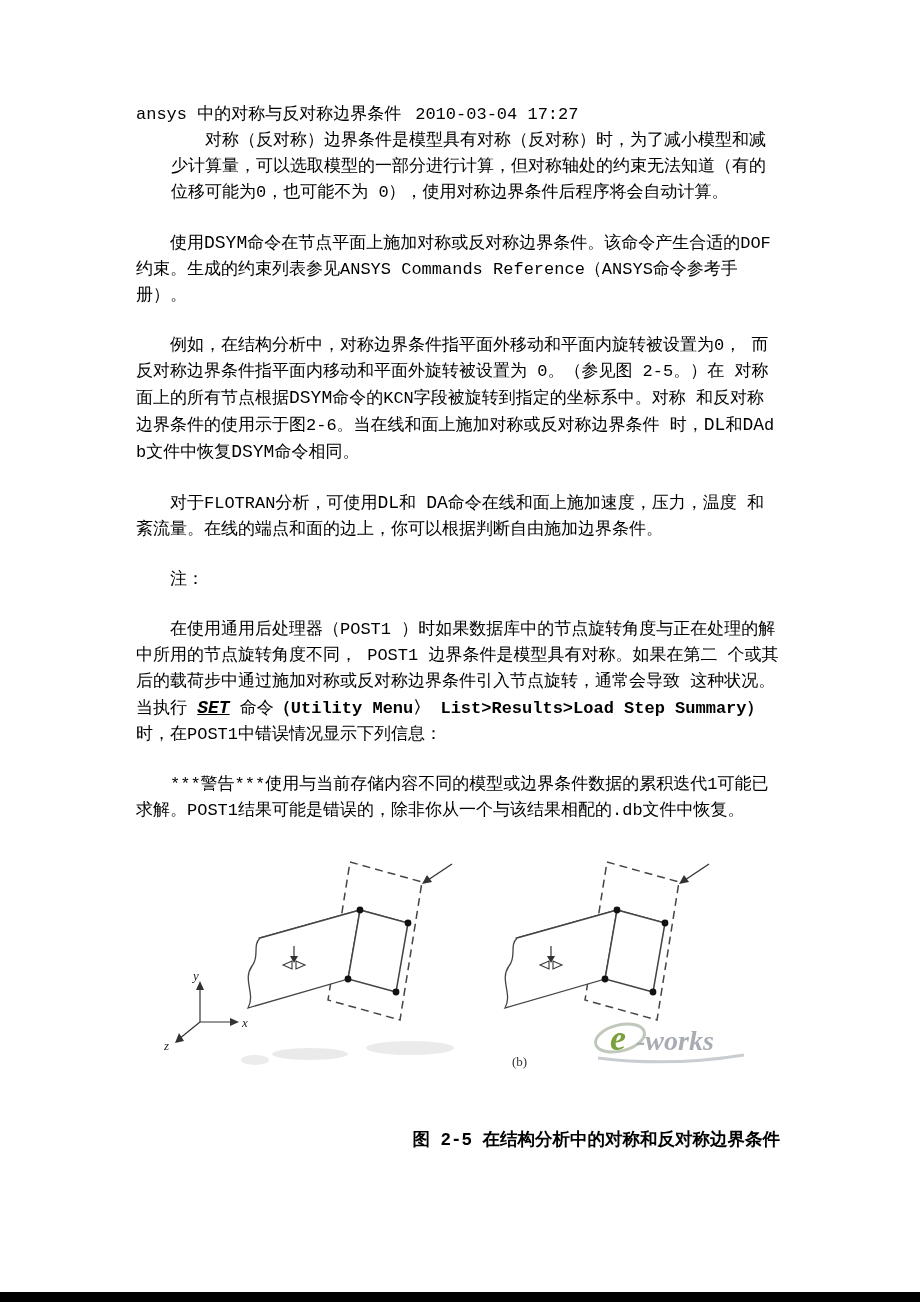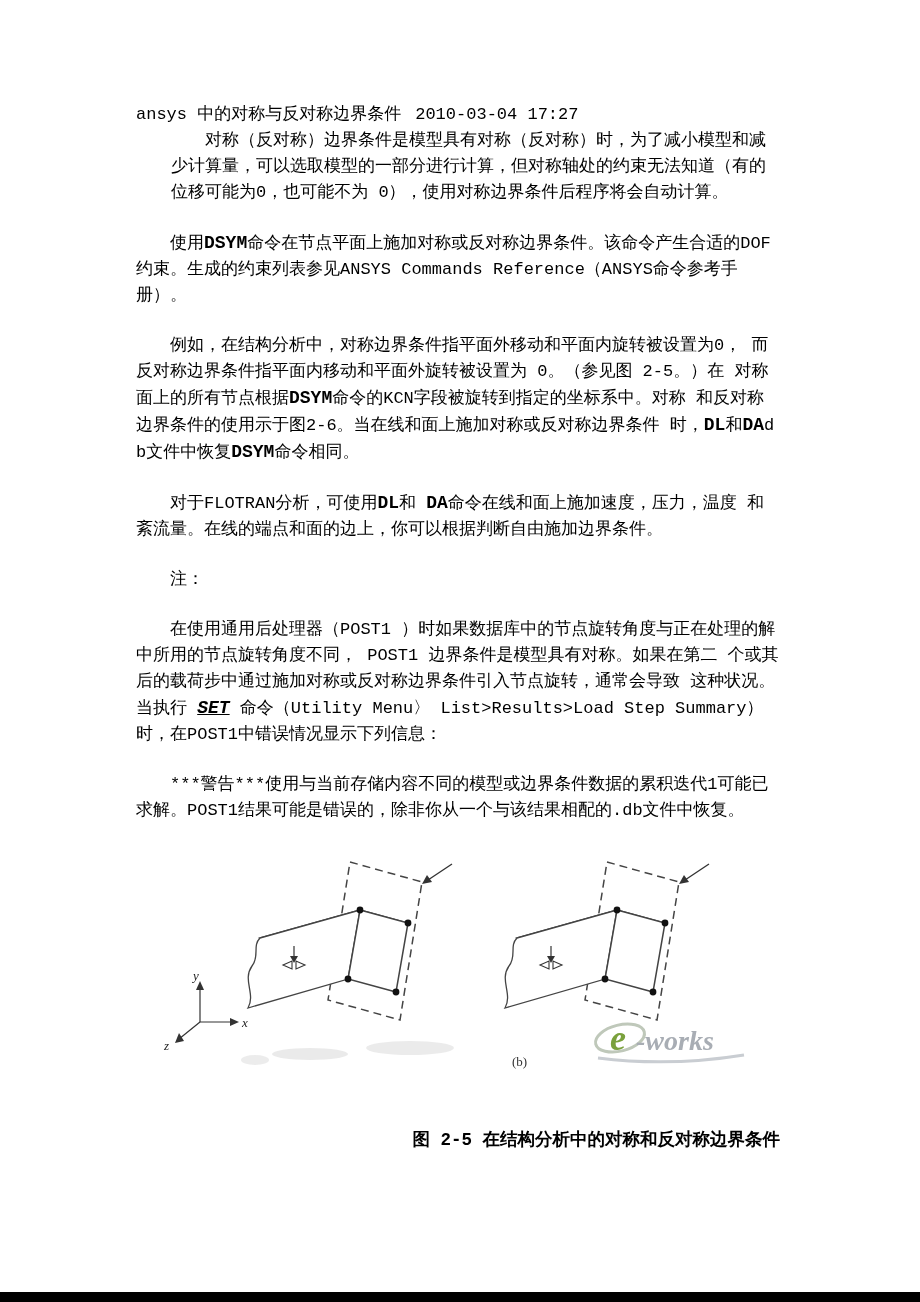--- a/index.html
+++ b/index.html
@@ -9,22 +9,22 @@
     color:#000;
   }
   .page { width:644px; padding:102px 140px 0 136px; }
   .title-line { font-size:17px; line-height:26px; text-indent:0; margin:0; }
   .title-line .date { margin-left:14px; }
   p.para {
     font-size:17px; line-height:26px; margin:24px 0 0 0;
     text-indent:2em; word-break:break-all;
   }
   p.para.first { margin-top:0;margin-left:35px; }
-  b.cmd { font-weight:bold; font-size:18px; }
-  b.menu { font-weight:normal;text-align:right; }
+  b.cmd { font-weight:normal; font-size:18px; }
+  b.menu { font-weight:bold;text-align:right; }
   .uline { text-decoration:underline; font-weight:bold; font-size:18px;font-style:italic; }
   .figure-wrap { margin:30px 0 0 24px; }
   .caption {
     font-weight:bold; font-size:17.5px; text-align:right;
     margin:36px 0 0 0; text-indent:0;
   }
   .axis { font-family:"Liberation Serif","DejaVu Serif",serif; font-size:13px; font-style:italic; fill:#222; }
   .sublabel { font-family:"Liberation Serif","DejaVu Serif",serif; font-size:13px; fill:#333; }
   .logo-e { font-family:"Liberation Serif","DejaVu Serif",serif; font-size:36px; font-style:italic; font-weight:bold; fill:#7aa13c; }
   .logo-rest { font-family:"Liberation Serif","DejaVu Serif",serif; font-size:28px; font-style:italic; font-weight:bold; fill:#a8adb4; }

